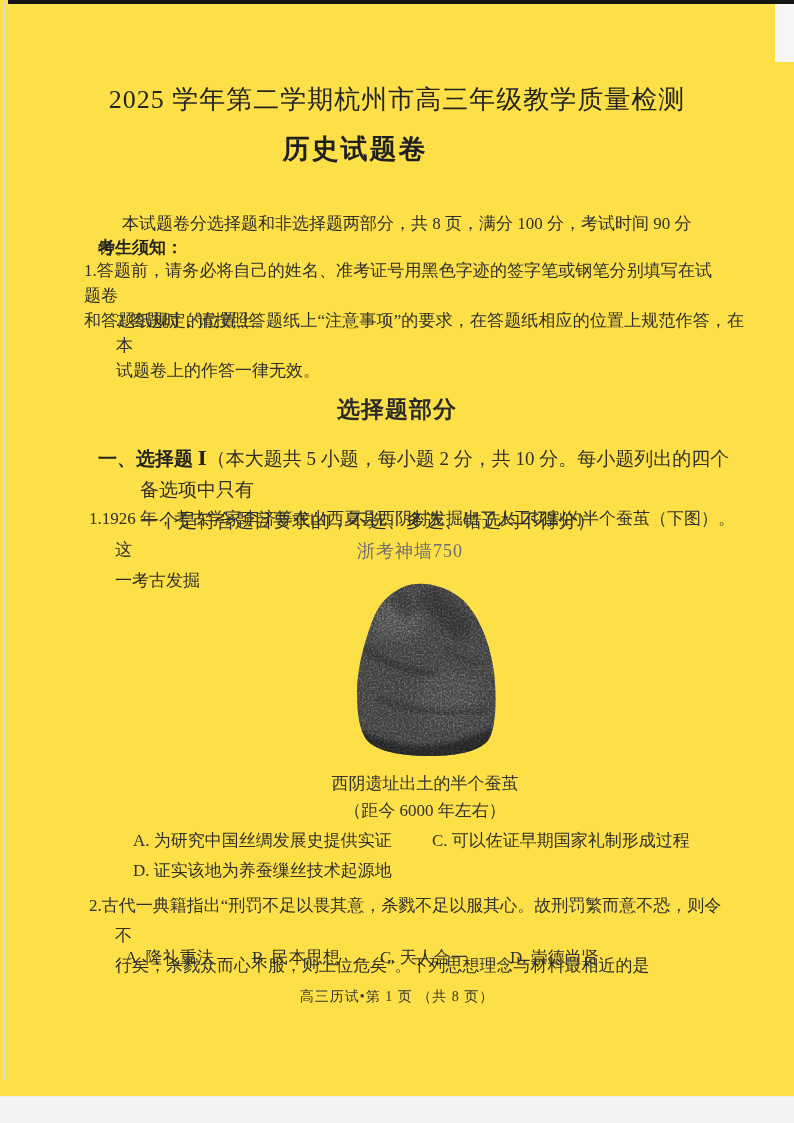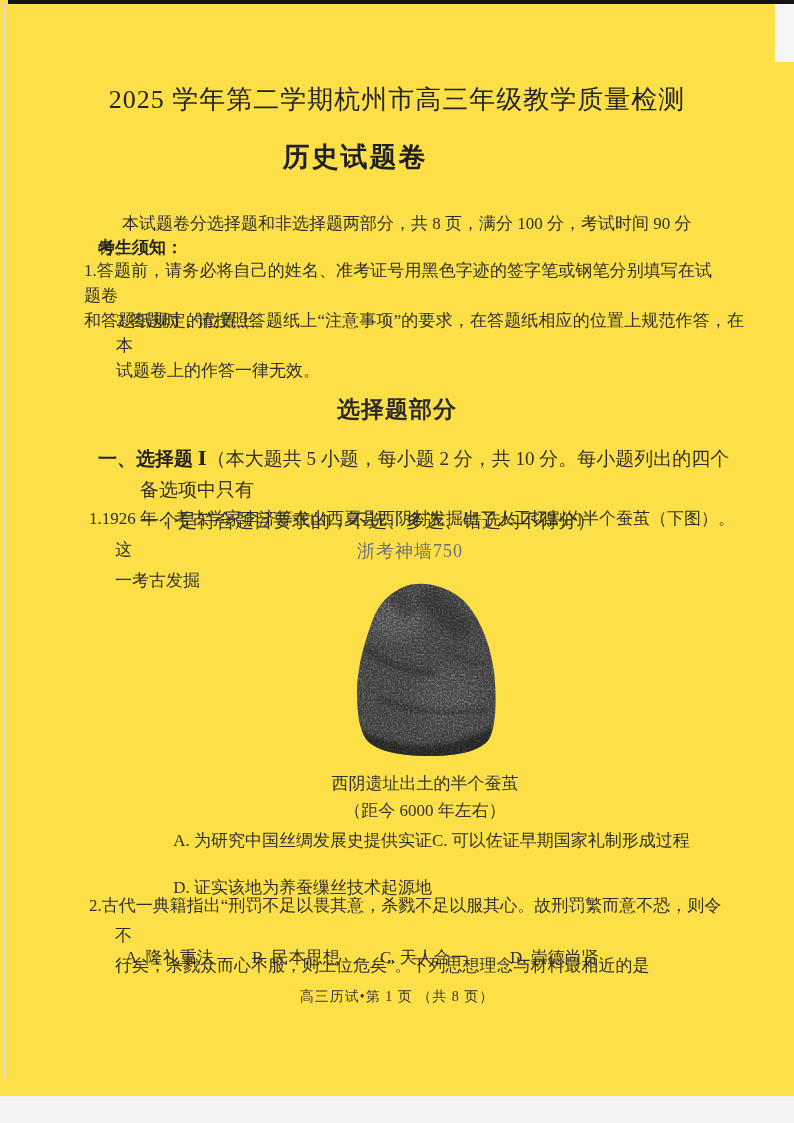--- a/index.html
+++ b/index.html
@@ -11,42 +11,42 @@
   }
   .page *{margin:0;box-sizing:border-box;}
   .abs{position:absolute;}
   
   .scan-top{left:8px;top:0;width:786px;height:4px;background:#141414;}
   .scan-left-line{left:4px;top:2px;width:1px;height:1078px;background:#dcdcdc;}
   .scan-corner{left:775px;top:4px;width:19px;height:58px;background:#f6f6f6;}
   .scan-bottom{left:0;top:1096px;width:794px;height:27px;background:#f4f4f4;border-top:1px solid #ededed;}
   
   .title1{left:0;top:82px;width:794px;text-align:center;font-size:26px;font-weight:normal;color:#242424;letter-spacing:1px;}
-  .title2{left:0;top:131px;width:710px;text-align:center;font-size:27px;font-weight:bold;color:#1f1f1f;letter-spacing:2px;margin-top:8px;}
+  .title2{left:0;top:131px;width:710px;text-align:center;font-size:27px;font-weight:bold;color:#1f1f1f;letter-spacing:2px;}
   .section-heading{left:0;top:394px;width:794px;text-align:center;font-size:23px;font-weight:bold;
     font-family:"Liberation Sans","DejaVu Sans",sans-serif;color:#2a2a2a;letter-spacing:1px;}
   
   .intro{left:98px;top:211px;width:625px;font-size:17px;line-height:25px;text-indent:24px;}
   .notice-head{left:98px;top:236px;font-size:17px;font-weight:bold;color:#222;}
   .notice{left:84px;top:258px;width:628px;font-size:17px;line-height:25px;white-space:pre-line;text-align:justify;}
   .notice.n2{top:308px;margin-left:32px;}
   .part-intro{left:98px;top:443px;width:645px;font-size:19px;line-height:31px;
     padding-left:42px;text-indent:-42px;white-space:pre-line;}
   .part-intro .lead{font-weight:bold;color:#222;}
   .question{left:89px;width:648px;font-size:17px;line-height:31px;
     padding-left:26px;text-indent:-26px;white-space:pre-line;}
   .q1{top:503px;}
   .q2{top:891px;line-height:30px;}
   .watermark{left:357px;top:539px;font-size:18px;color:#6f6f6f;letter-spacing:1px;}
   
   .cocoon{left:348px;top:578px;width:152px;height:182px;}
   .caption{left:300px;top:770px;width:250px;text-align:center;font-size:17px;line-height:27px;color:#333;}
   
-  .opts-q1{left:133px;top:831px;display:grid;grid-template-columns:299px auto;row-gap:27px;
-    font-size:17px;line-height:20px;text-align:right;}
+  .opts-q1{left:133px;top:831px;display:grid;grid-template-columns:299px auto;row-gap:10px;
+    font-size:17px;line-height:20px;}
   .opt-q2{top:948px;font-size:17px;line-height:20px;}
   .o1{left:125px;} .o2{left:252px;} .o3{left:380px;} .o4{left:510px;}
   
   .footer{left:0;top:988px;width:794px;text-align:center;font-size:14px;color:#333;letter-spacing:1px;}
 </style>
 </head>
 <body>
 
 <div class="page">
 

